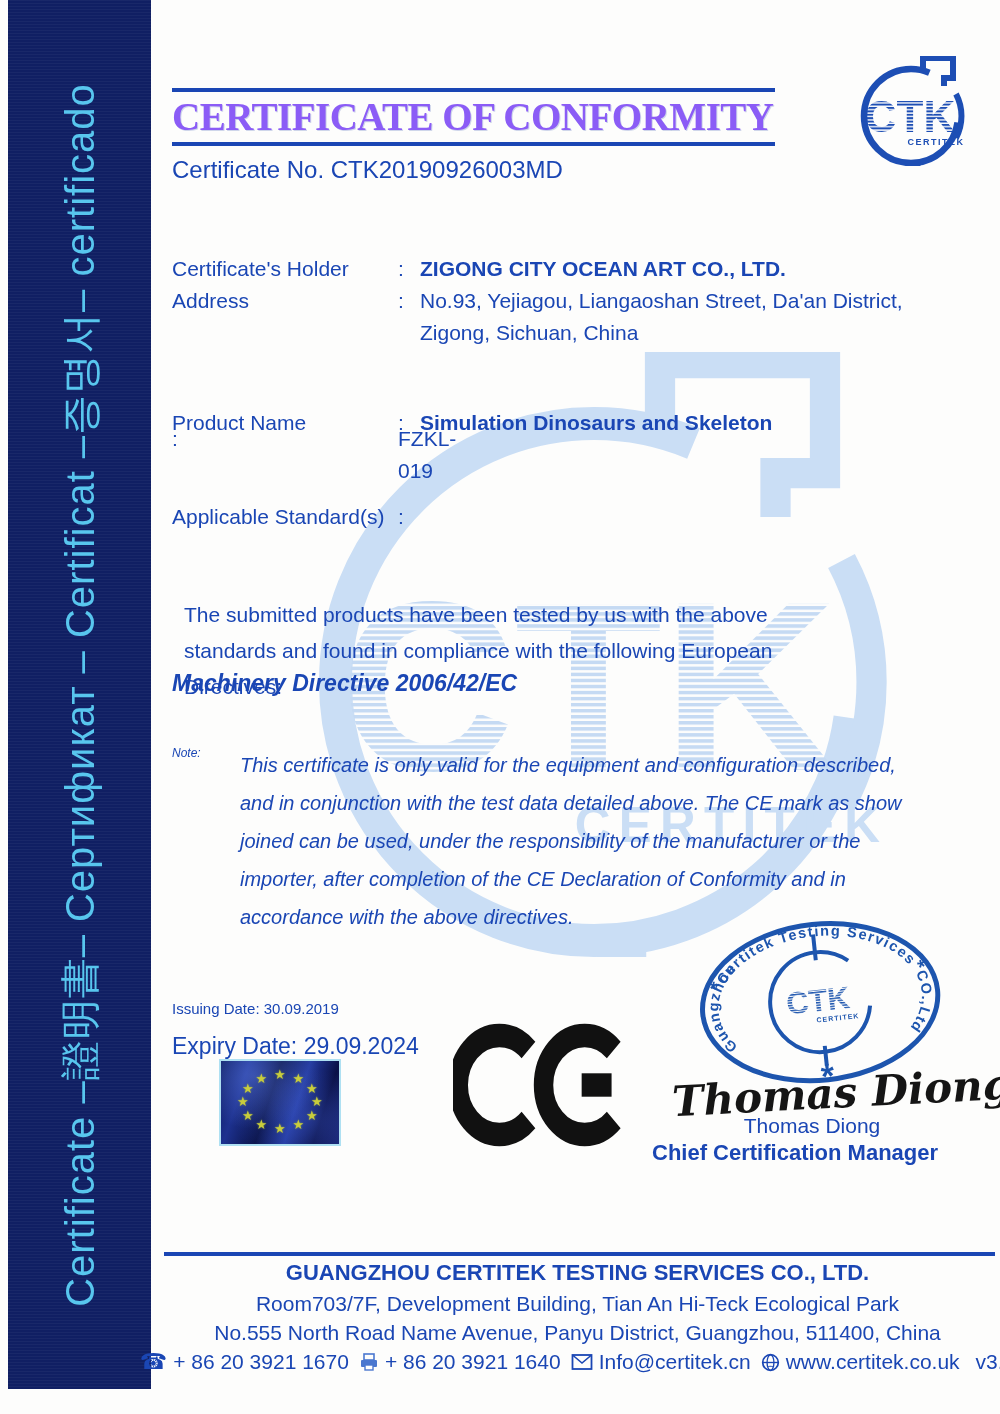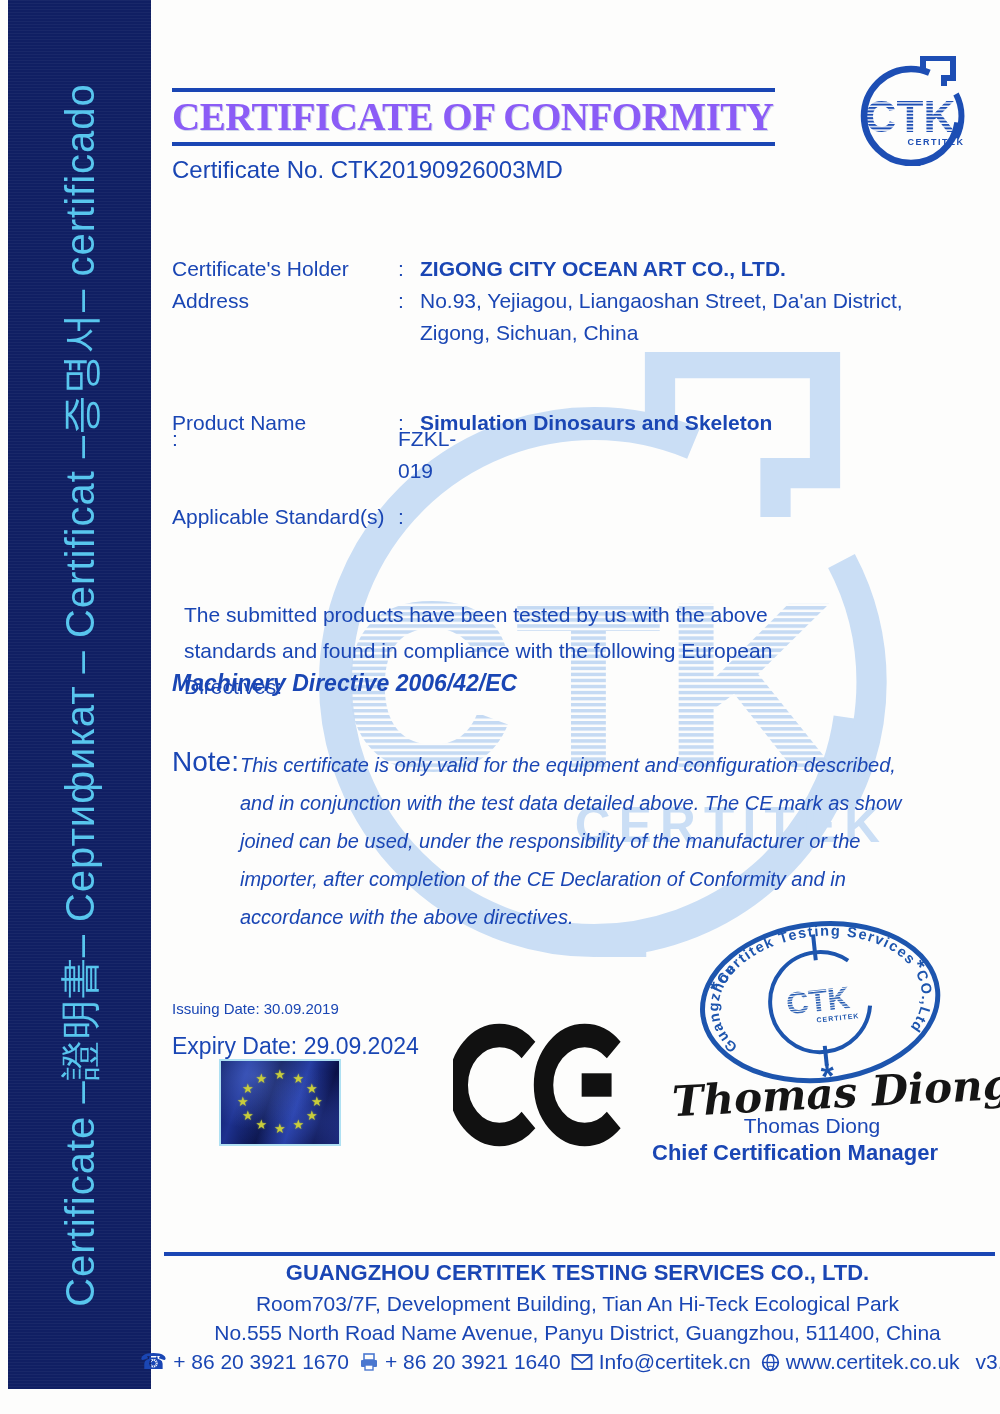--- a/index.html
+++ b/index.html
@@ -35,21 +35,21 @@
   .cert-no{position:absolute; left:172px; top:156px; font-size:24px;}
   
   .field{position:absolute; left:172px; display:grid; grid-template-columns:226px 22px 1fr; font-size:21px; line-height:32px;}
   .field .val{max-width:520px;}
   .bold{font-weight:bold;}
   .f-holder{top:253px;} .f-address{top:285px;} .f-product{top:391px;margin-top:16px;}
   .f-model{top:423px;} .f-standards{top:501px;}
   
   .statement{position:absolute; left:168px; top:581px; width:665px; margin:16px; font-size:21px; line-height:36px;}
   .directive{position:absolute; left:172px; top:670px; margin:0; font-size:23px; font-weight:bold; font-style:italic;}
-  .note-label{position:absolute; left:172px; top:746px; font-size:28px; }
+  .note-label{position:absolute; left:172px; top:746px; font-size:12px; font-style:italic;}
   .note-text{position:absolute; left:240px; top:746px; width:668px; margin:0; font-size:20px; font-style:italic; line-height:38px;}
   
   .date-issuing{position:absolute; left:172px; top:1000px; font-size:15px;}
   .date-expiry{position:absolute; left:172px; top:1033px; font-size:23px;}
   
   .eu-flag{
     position:absolute; left:221px; top:1061px; width:118px; height:83px;
     background:
       radial-gradient(ellipse at 28% 18%, rgba(110,145,255,.4), transparent 55%),
       radial-gradient(ellipse at 75% 70%, rgba(70,100,220,.35), transparent 60%),

